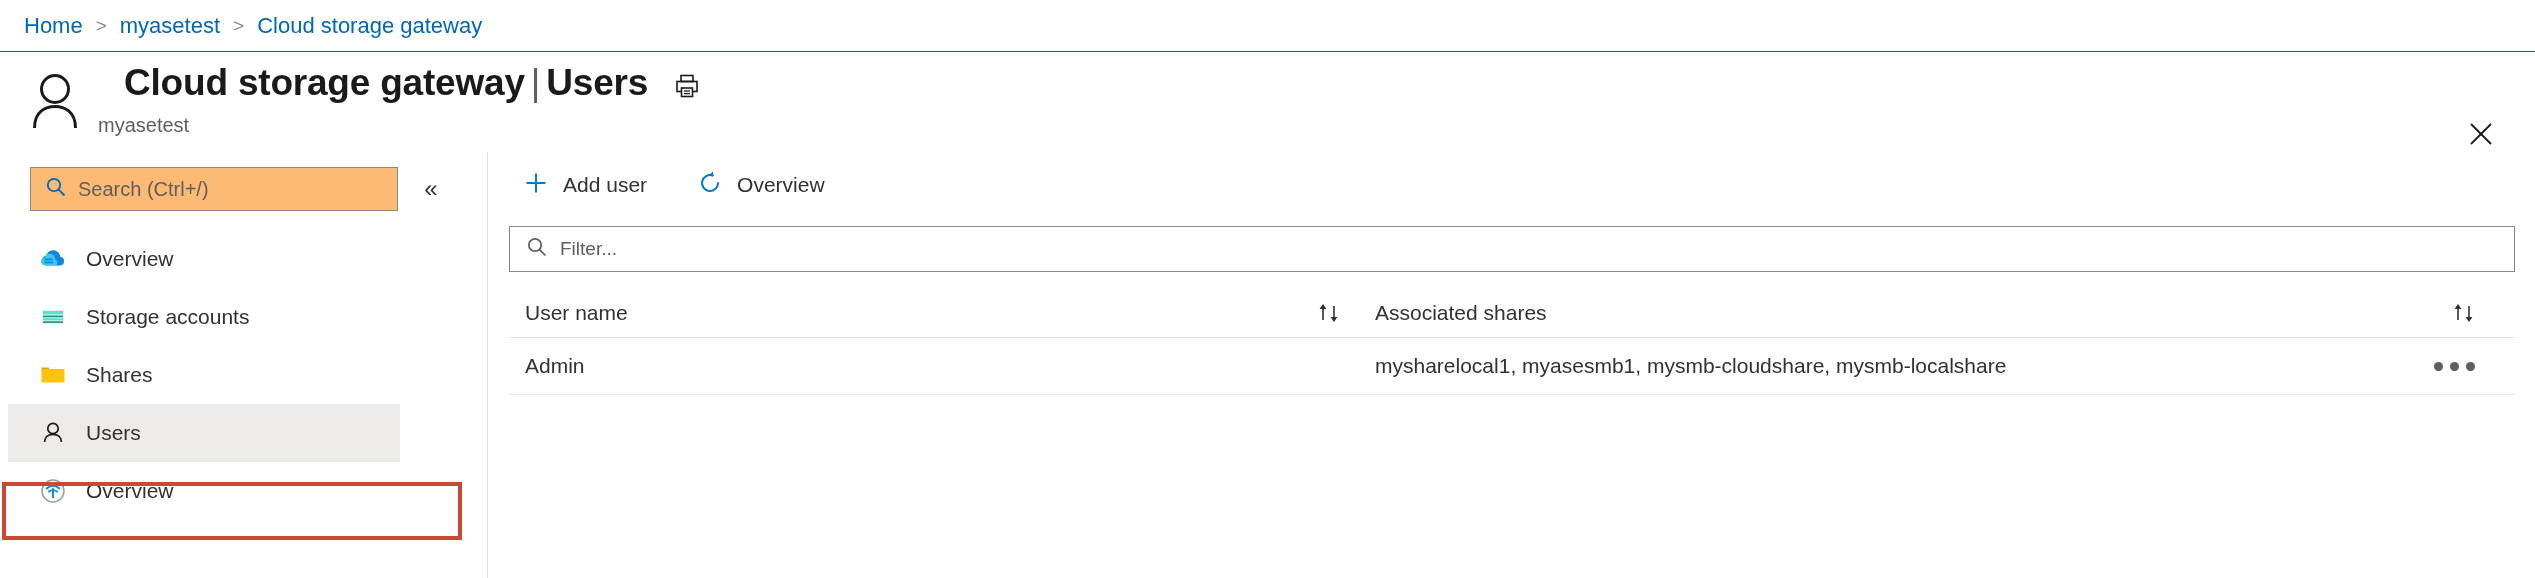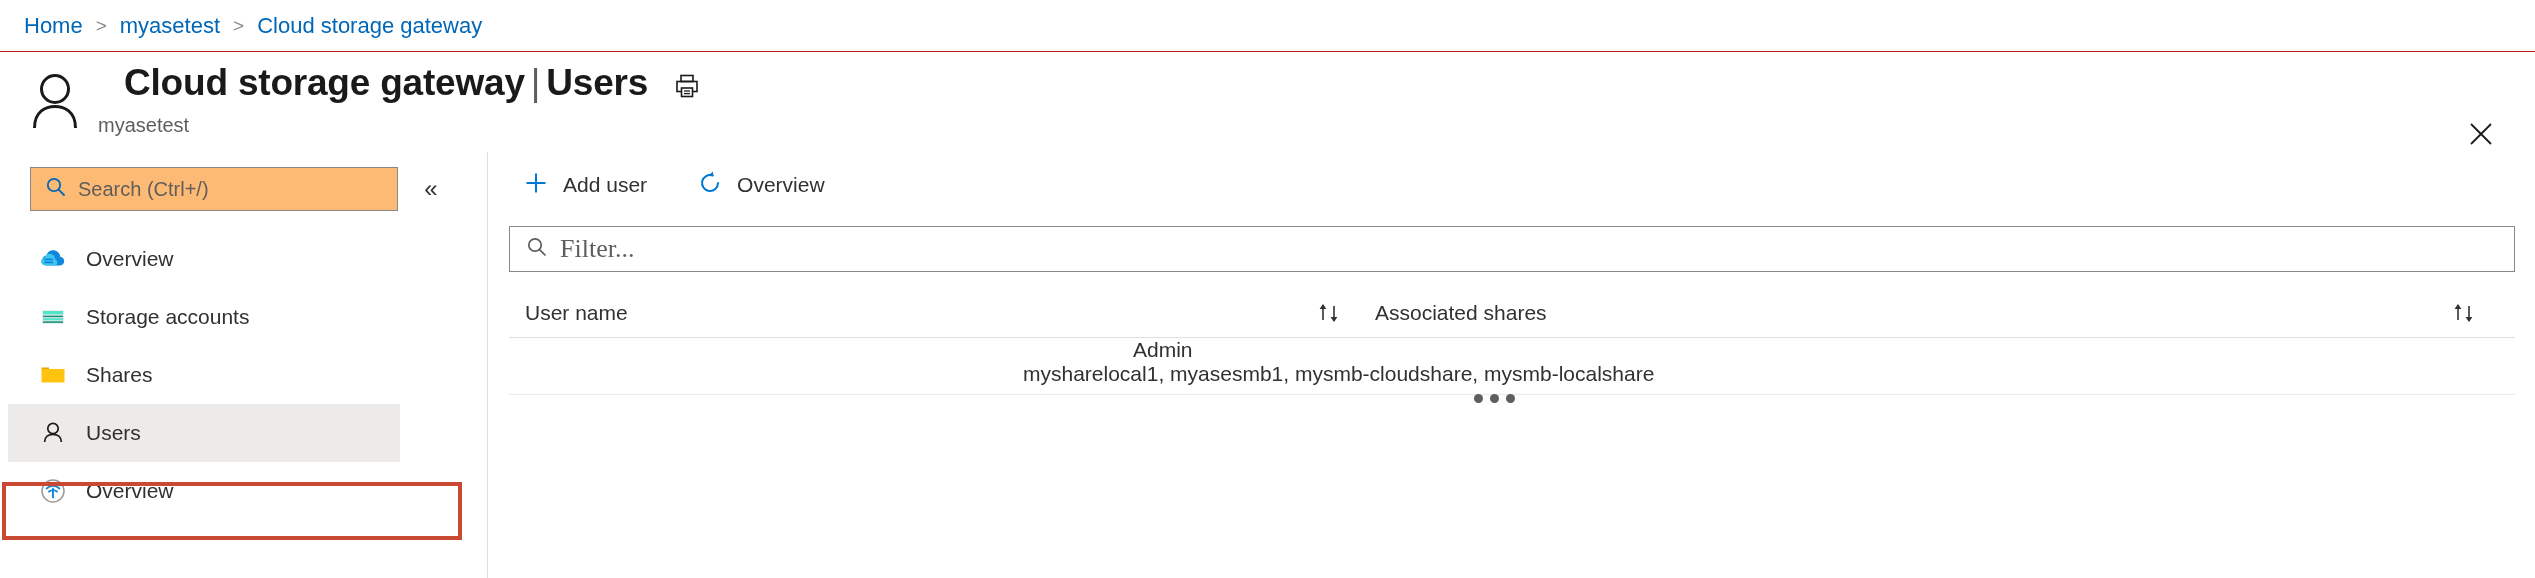--- a/index.html
+++ b/index.html
@@ -104,33 +104,33 @@
     height: 42px; padding: 0 4px;
   }
   .tb-btn .tb-label { font-size: 21px; color: #323130; white-space: nowrap; }
 
   .filterbox {
     position: absolute; left: 20px; top: 74px; width: 2006px; height: 46px;
     border: 1px solid #8a8886; background: #fff;
     display: flex; align-items: center; padding-left: 16px; gap: 12px; cursor: text;
   }
   .filterbox input {
-    border: none; outline: none; font-size: 26px; color: #323130;
-    font-family: Liberation Serif, serif; background: transparent; width: 800px;
+    border: none; outline: none; font-size: 19px; color: #323130;
+    font-family: Liberation Sans, sans-serif; background: transparent; width: 800px;
   }
   .filterbox input::placeholder { color: #605e5c; opacity: 1; }
 
   .table { position: absolute; left: 20px; top: 136px; width: 2006px; }
   .th-row {
     display: flex; align-items: center; height: 50px;
     border-bottom: 1px solid #e1dfdd;
   }
   .tr-row {
     display: flex; align-items: center; height: 57px;
-    border-bottom: 1px solid #edebe9; cursor: default; flex-direction: column;
+    border-bottom: 1px solid #edebe9; cursor: default;
   }
   .col-name { width: 790px; padding-left: 16px; font-size: 21px; color: #323130; }
   .col-sort1 { width: 60px; display: flex; align-items: center; justify-content: center; }
   .col-shares { width: 1010px; padding-left: 16px; font-size: 21px; color: #323130; }
   .col-sort2 { flex: 1; display: flex; align-items: center; justify-content: flex-end; padding-right: 36px; }
   .th-label { font-size: 21px; color: #323130; font-weight: 400; }
   .sort-ico { cursor: pointer; display: flex; align-items: center; }
   .ellipsis {
     display: flex; align-items: center; gap: 7px; cursor: pointer;
     padding: 8px 4px;

